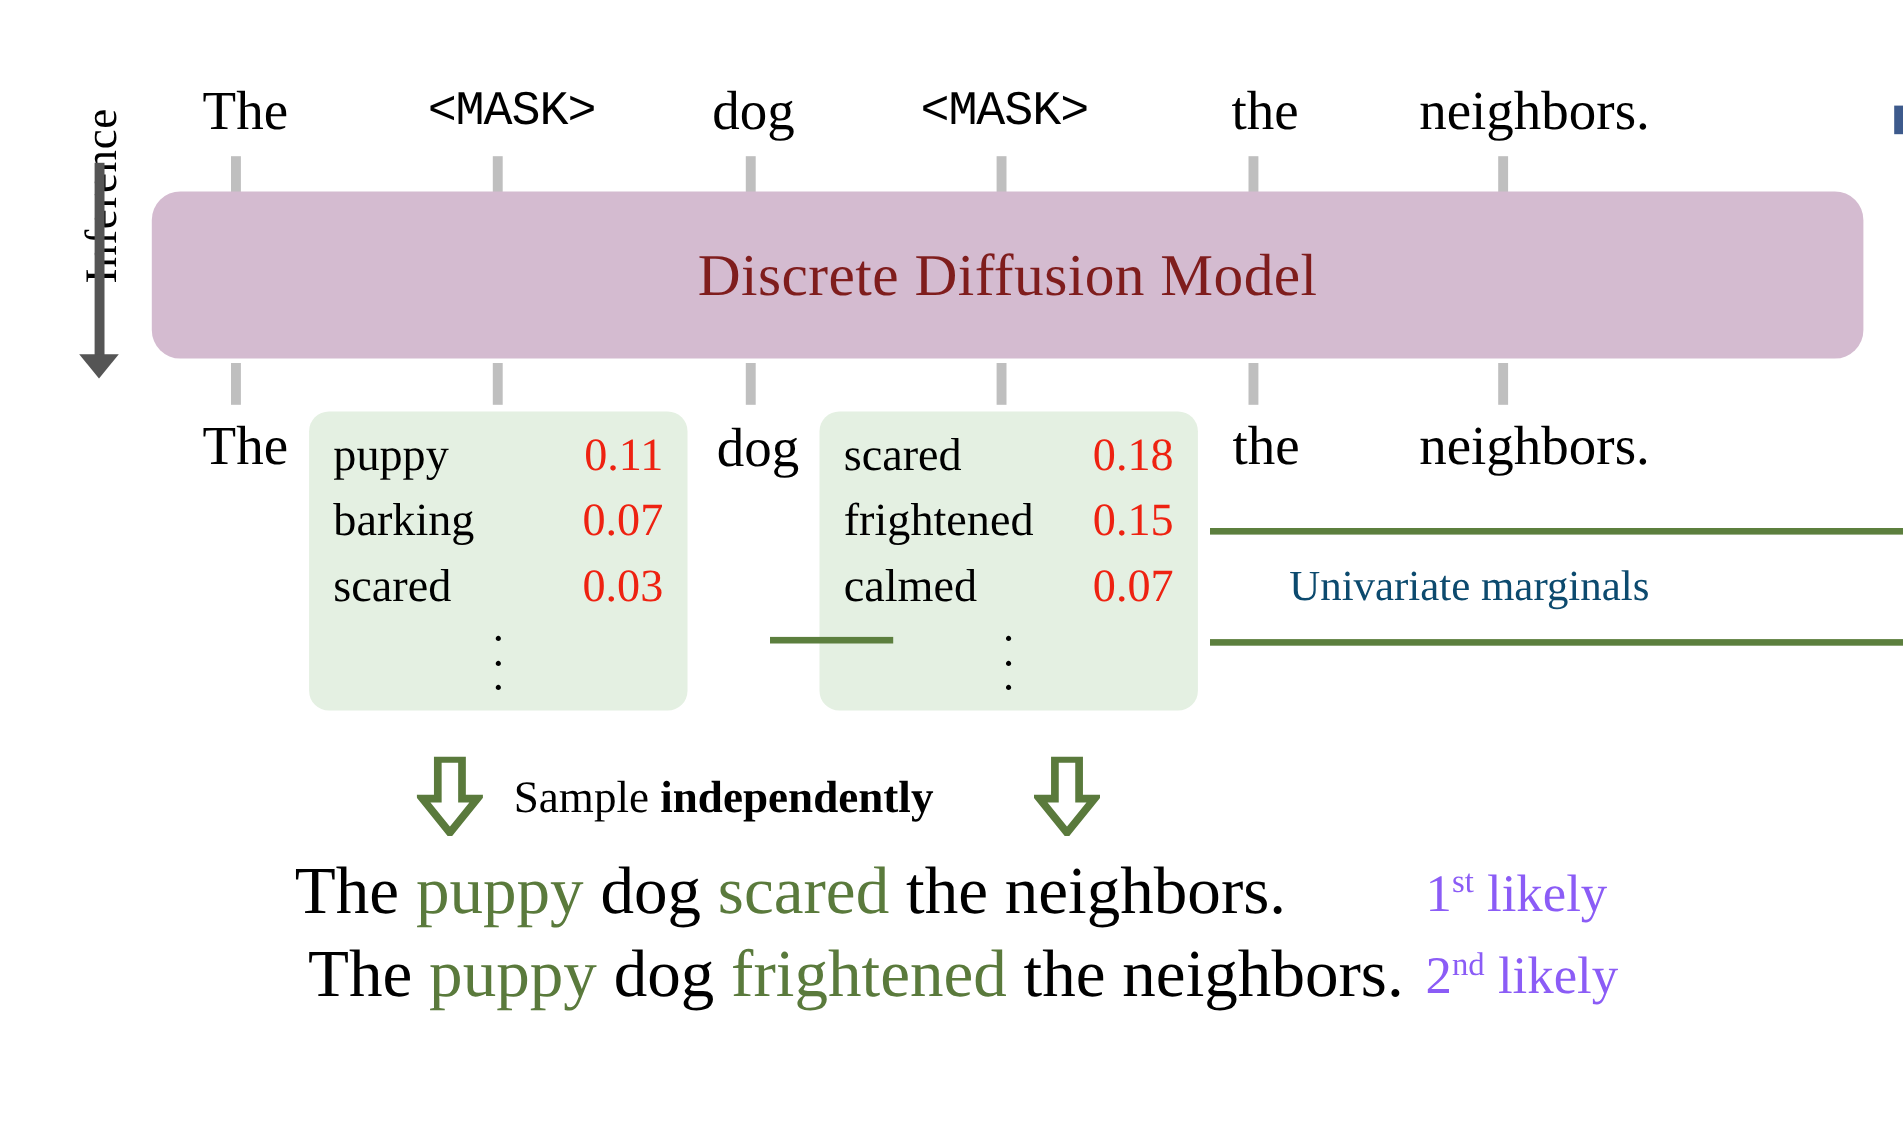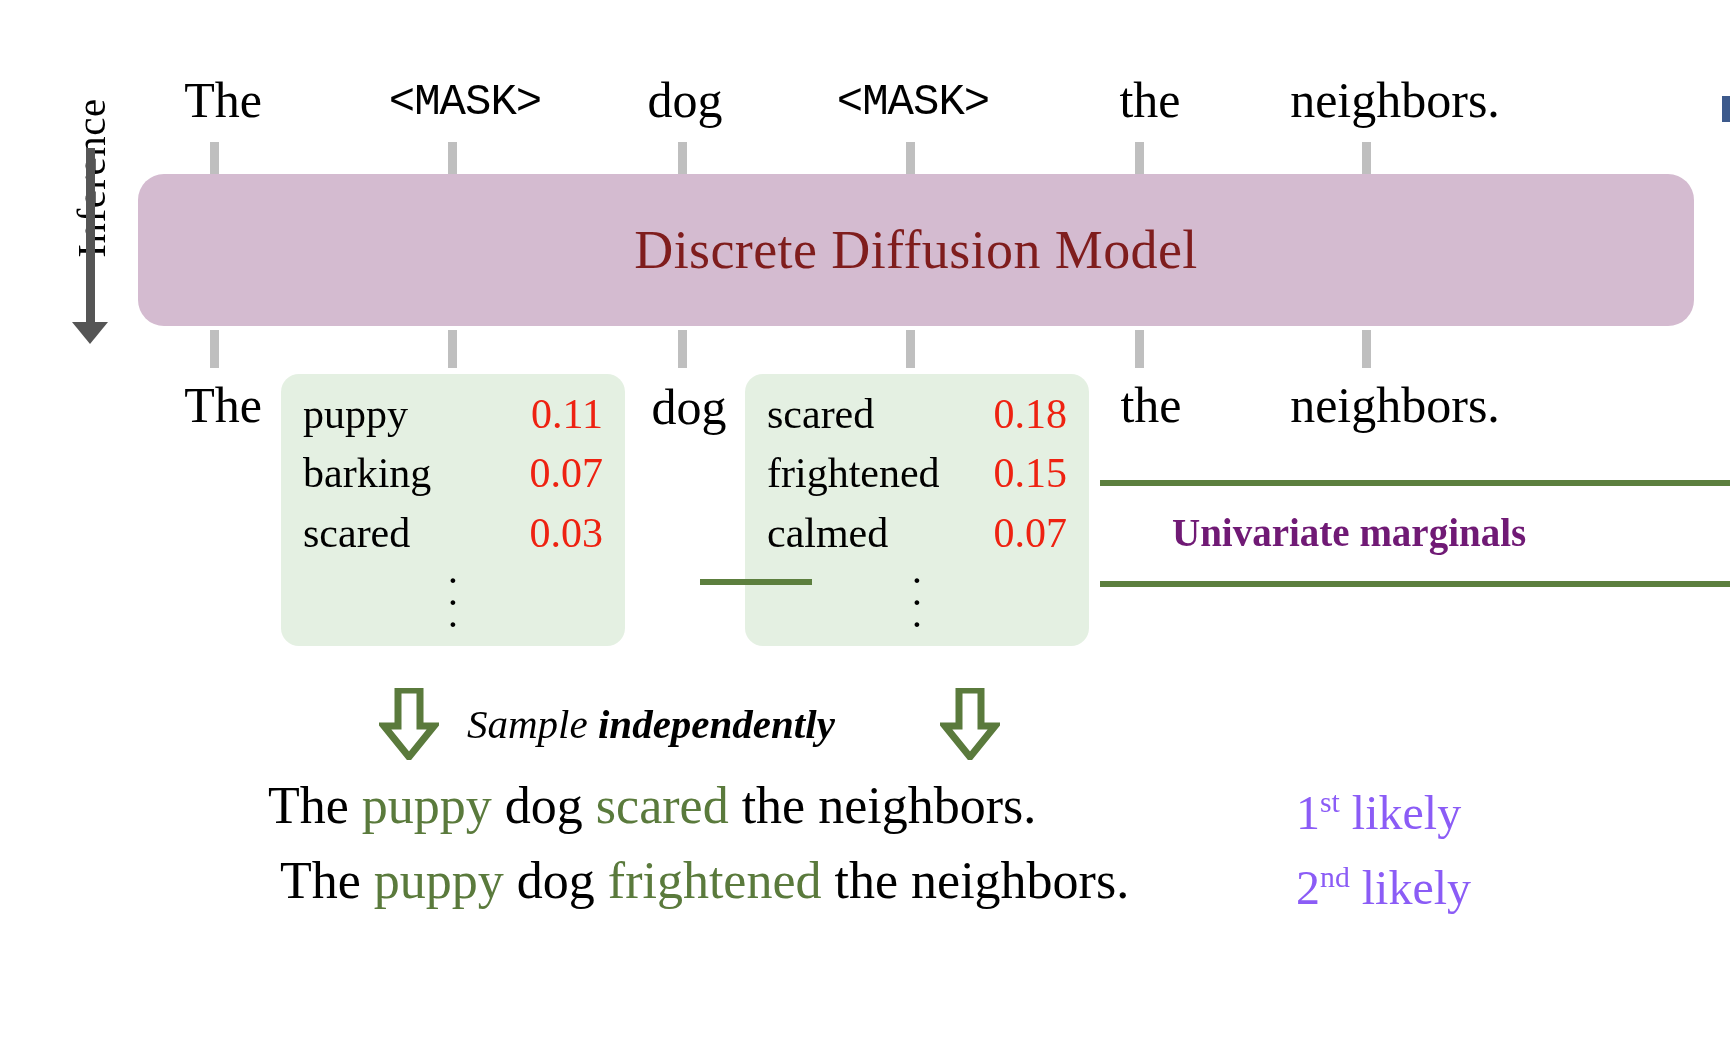--- a/index.html
+++ b/index.html
@@ -111,37 +111,36 @@
   }
   .vdots span { display: block; }
 
   
   .green-rule {
     background: #5c7f3e;
     height: 6px;
   }
   #univariate-label {
     font-size: 39px;
-    color: #701a75;
-    white-space: nowrap;
-    font-weight: bold;
+    color: #0c4a6e;
+    white-space: nowrap;
   }
 
   
   .sample-arrow { width: 60px; height: 72px; }
 
   #sample-caption {
     font-size: 41px;
     white-space: nowrap;
   }
   #sample-caption b { font-weight: 700; }
 
   
   .out-line {
-    font-size: 52px;
+    font-size: 61px;
     white-space: nowrap;
     line-height: 1;
   }
   .hl { color: #5a7a3c; }
   .rank {
     font-size: 48px;
     color: #8b5cf6;
     white-space: nowrap;
     margin-left: 44px;
   }
@@ -241,21 +240,21 @@
 <div class="abs sample-arrow" style="left:379px; top:688px;">
   <svg width="60" height="72" viewBox="0 0 60 72">
     <polygon points="19,2 41,2 41,38 55,38 30,69 5,38 19,38" fill="#ffffff" stroke="#5a7a3c" stroke-width="7" stroke-linejoin="miter"></polygon>
   </svg>
 </div>
 <div class="abs sample-arrow" style="left:940px; top:688px;">
   <svg width="60" height="72" viewBox="0 0 60 72">
     <polygon points="19,2 41,2 41,38 55,38 30,69 5,38 19,38" fill="#ffffff" stroke="#5a7a3c" stroke-width="7" stroke-linejoin="miter"></polygon>
   </svg>
 </div>
-<div class="abs" id="sample-caption" style="left:467px; top:700px;font-style:italic;">
+<div class="abs" id="sample-caption" style="left:467px; top:700px;">
   <span>Sample </span><b>independently</b>
 </div>
 
 <div class="abs out-line" style="left:268px; top:780px;">
   <span>The </span><span class="hl">puppy</span><span> dog </span><span class="hl">scared</span><span> the neighbors.</span>
 </div>
 <div class="abs rank" style="left:1252px; top:785px;">
   <span>1</span><sup>st</sup><span> likely</span>
 </div>
 

